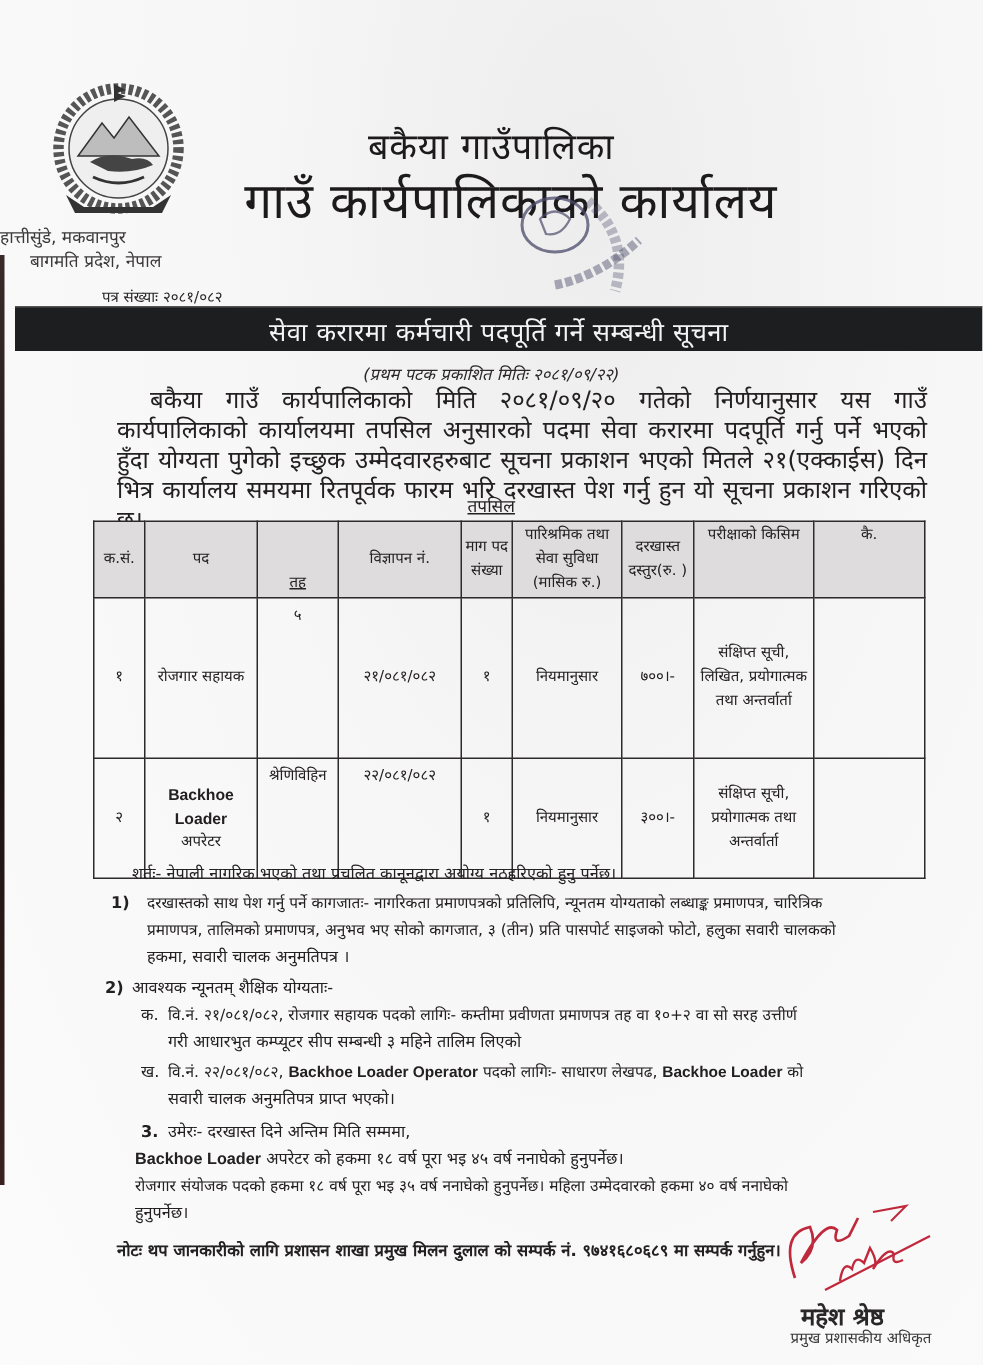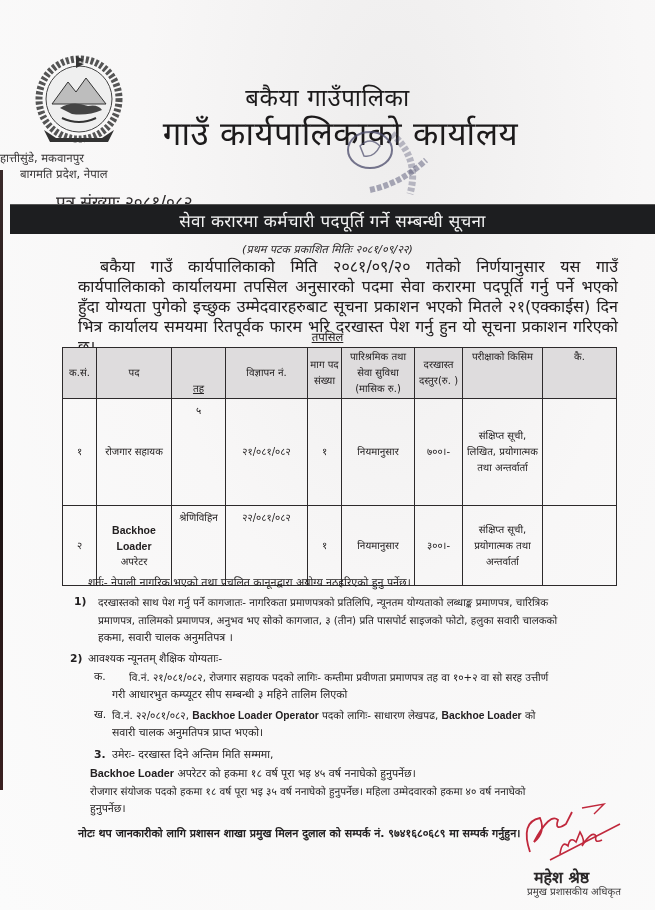--- a/index.html
+++ b/index.html
@@ -31,21 +31,21 @@
     font-size: 33px; color: #1c1a1b; letter-spacing: 0.5px; padding-left: 13px;
   }
   .address1, .address2 {
     left: 0; width: 655px; text-align: left; font-size: 11.5px; color: #3a3839;
   }
   .address1 { top: 150px; }
   .address2 { top: 166px; padding-left: 20px; box-sizing: border-box; }
 
   .stamp { left: 330px; top: 128px; width: 140px; height: 70px; }
 
-  .ref-no { left: 56px; top: 190px; font-size: 17px; color: #2a2728; }
+  .ref-no { left: 68px; top: 190px; font-size: 10px; color: #2a2728; }
 
   .title-bar {
     left: 10px; top: 204px; width: 645px; height: 30px;
     background: #1d1e20;
     box-shadow: 0 1px 0 #555 inset;
   }
   .title-text {
     left: 10px; width: 645px; top: 209px; text-align: center;
     font-size: 17px; color: #f4f4f4; letter-spacing: 0.3px;
   }
@@ -189,21 +189,21 @@
 
   <div class="cond-line" style="left:-6px;top:19px;font-weight:bold">1)</div>
   <div class="cond-line" style="left:18px;top:19px;white-space:nowrap;font-size:10.3px">दरखास्तको साथ पेश गर्नु पर्ने कागजातः- नागरिकता प्रमाणपत्रको प्रतिलिपि, न्यूनतम योग्यताको लब्धाङ्क प्रमाणपत्र, चारित्रिक</div>
   <div class="cond-line" style="left:18px;top:37px;white-space:nowrap;font-size:10.3px">प्रमाणपत्र, तालिमको प्रमाणपत्र, अनुभव भए सोको कागजात, ३ (तीन) प्रति पासपोर्ट साइजको फोटो, हलुका सवारी चालकको</div>
   <div class="cond-line" style="left:18px;top:55px">हकमा, सवारी चालक अनुमतिपत्र ।</div>
 
   <div class="cond-line" style="left:-10px;top:76px;font-weight:bold">2)</div>
   <div class="cond-line" style="left:8px;top:76px">आवश्यक न्यूनतम् शैक्षिक योग्यताः-</div>
 
   <div class="cond-line" style="left:14px;top:94px">क.</div>
-  <div class="cond-line" style="left:49px;top:94px;white-space:nowrap;font-size:10.3px">वि.नं. २१/०८१/०८२, रोजगार सहायक पदको लागिः- कम्तीमा प्रवीणता प्रमाणपत्र तह वा १०+२ वा सो सरह उत्तीर्ण</div>
+  <div class="cond-line" style="left:32px;top:94px;white-space:nowrap;font-size:10.3px">वि.नं. २१/०८१/०८२, रोजगार सहायक पदको लागिः- कम्तीमा प्रवीणता प्रमाणपत्र तह वा १०+२ वा सो सरह उत्तीर्ण</div>
   <div class="cond-line" style="left:32px;top:112px">गरी आधारभुत कम्प्यूटर सीप सम्बन्धी ३ महिने  तालिम लिएको</div>
 
   <div class="cond-line" style="left:14px;top:132px">ख.</div>
   <div class="cond-line" style="left:32px;top:132px;white-space:nowrap;font-size:10.3px">
     <span>वि.नं. २२/०८१/०८२, </span><span class="en-b">Backhoe Loader Operator</span><span> पदको लागिः- साधारण लेखपढ, </span><span class="en-b">Backhoe Loader</span><span> को</span>
   </div>
   <div class="cond-line" style="left:32px;top:150px">सवारी चालक अनुमतिपत्र प्राप्त भएको।</div>
 
   <div class="cond-line" style="left:14px;top:172px;font-weight:bold">3.</div>
   <div class="cond-line" style="left:32px;top:172px">उमेरः- दरखास्त दिने अन्तिम मिति सम्ममा,</div>

